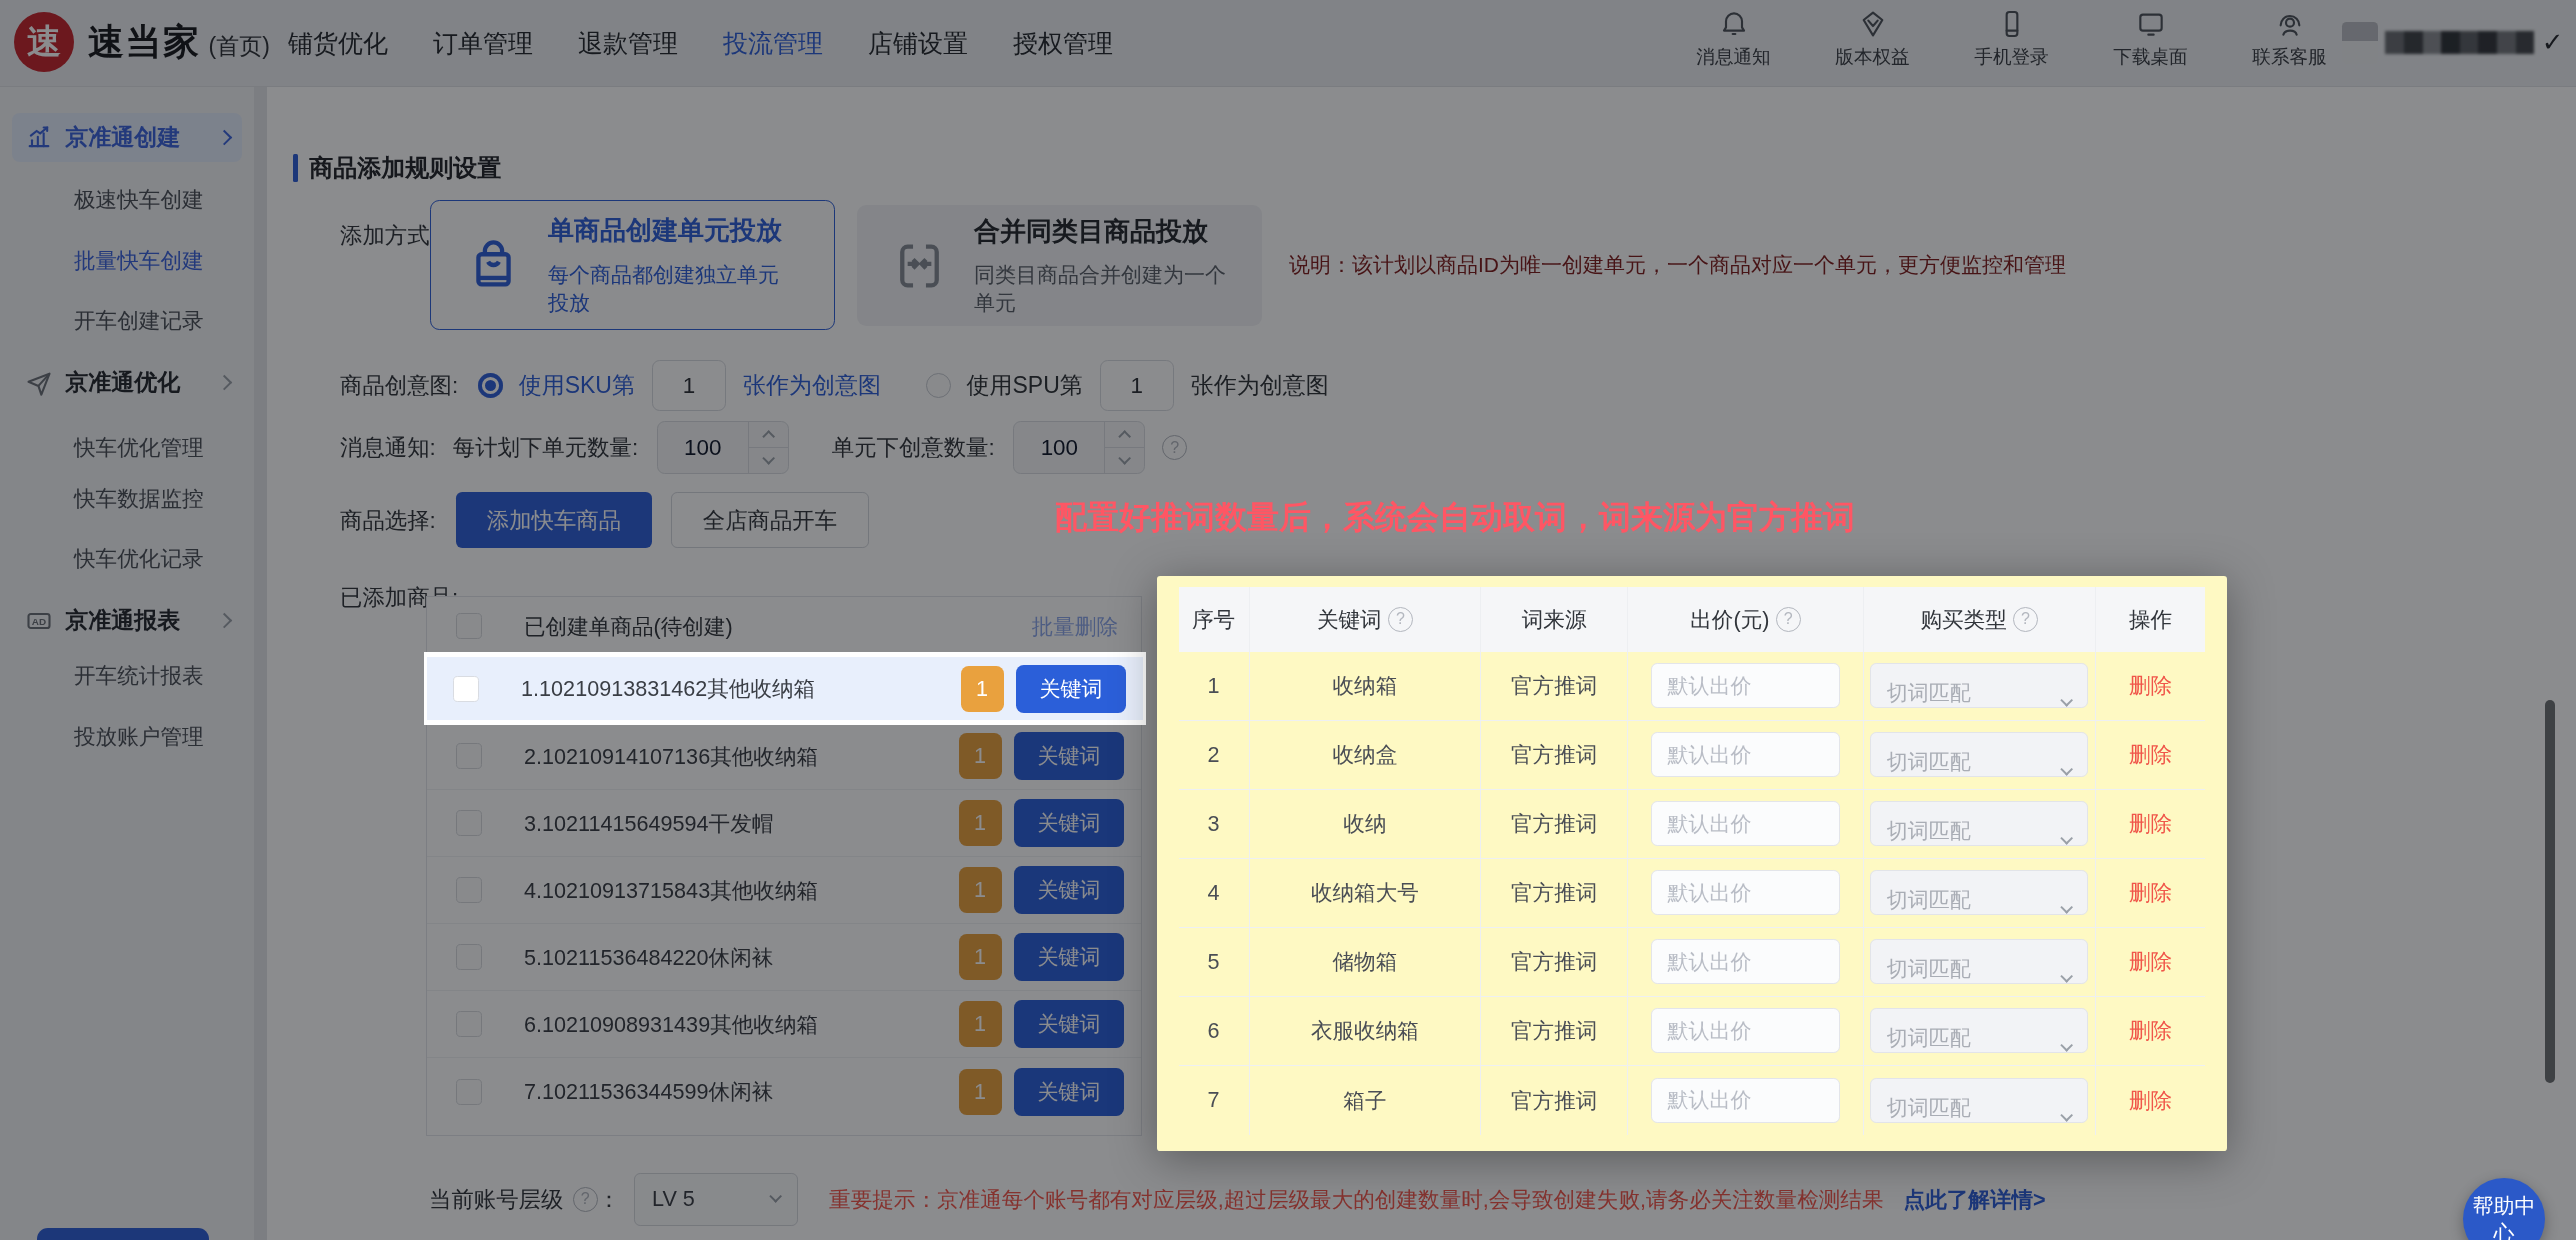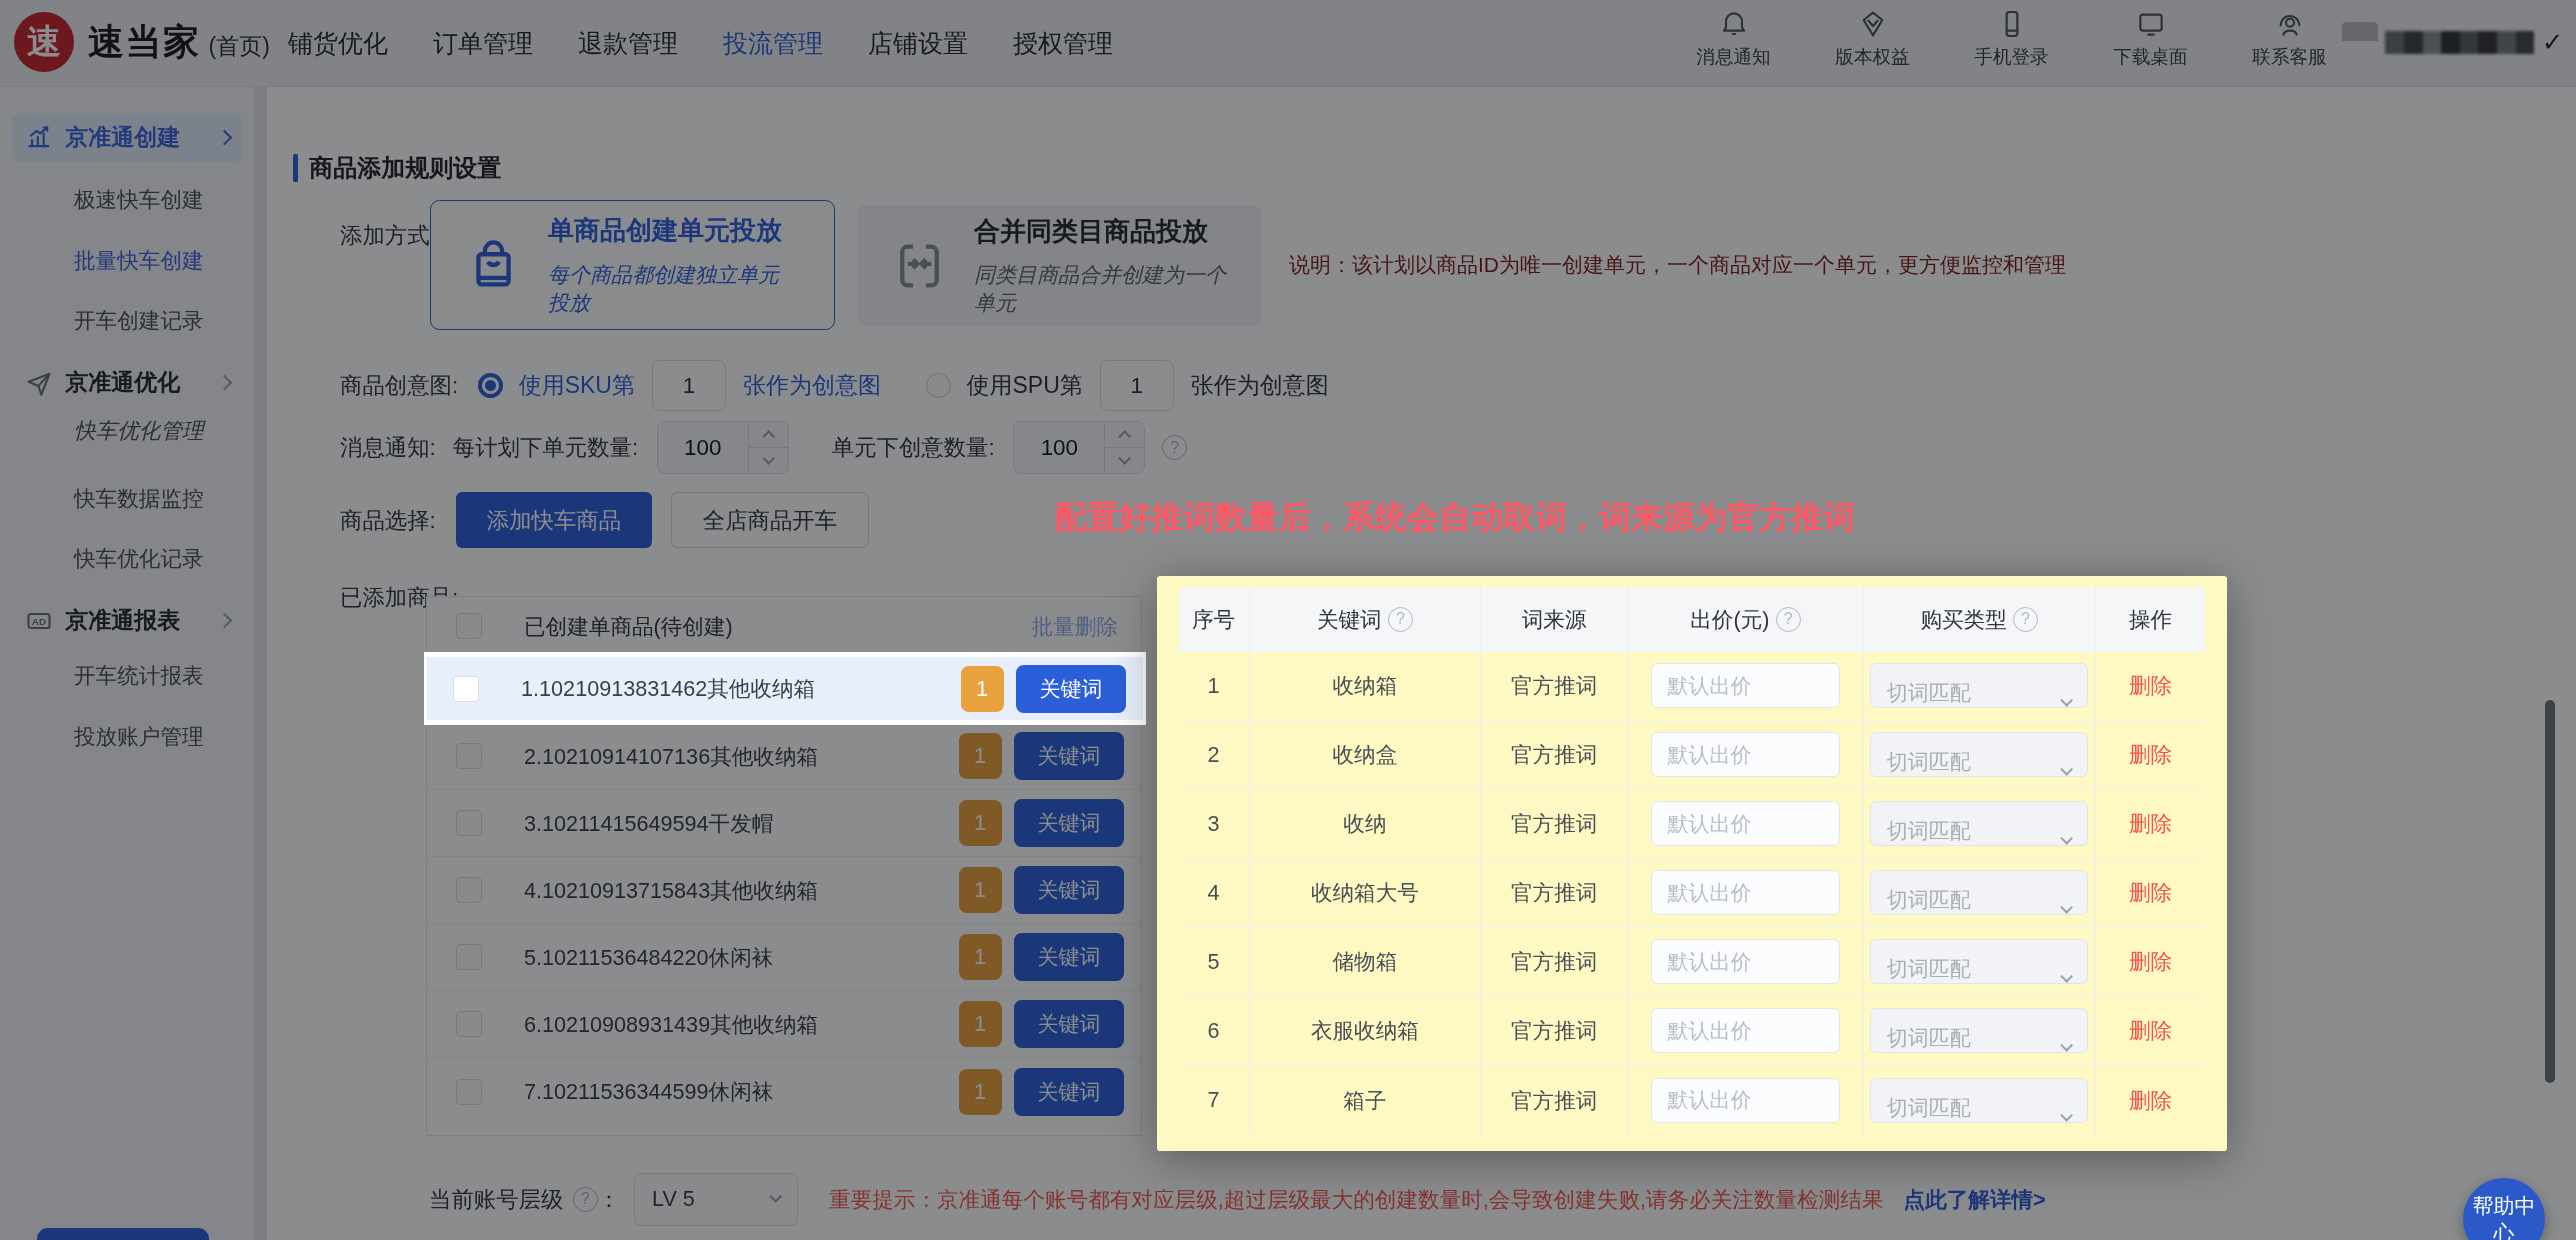--- a/index.html
+++ b/index.html
@@ -46,21 +46,21 @@
   .section-title { font-size:24px; font-weight:700; color:#22252a; }
   .form-label { font-size:22.4px; color:#31353b; white-space:nowrap; }
   .lbl-addmode { position:absolute; left:73px; top:133px; }
   .mode-card { position:absolute; display:flex; align-items:center; gap:28px; padding:0 36px; border-radius:9.3px; cursor:pointer; }
   .mode-card.selected { left:163px; top:113px; width:405px; height:130px; background:#fdfdfe; border:1.5px solid #2f5fd8; }
   .mode-card.plain { left:590px; top:118px; width:405px; height:121px; background:#f1f2f5; }
   .mode-card svg { width:53px; height:56px; fill:none; stroke-width:2; flex:0 0 auto; }
   .mode-card.selected svg { stroke:#2f5fd8; }
   .mode-card.plain svg { stroke:#858b94; }
   .mode-title { font-size:26px; font-weight:700; }
-  .mode-desc { font-size:21px; margin-top:12.4px;font-style:italic; }
+  .mode-desc { font-size:21px; margin-top:12.4px; }
   .mode-card.selected .mode-title, .mode-card.selected .mode-desc { color:#2f5fd8; }
   .mode-card.plain .mode-title { color:#24282e; }
   .mode-card.plain .mode-desc { color:#5a5f68; }
   .mode-note { position:absolute; left:1022px; top:164px; font-size:21px; color:#7f1d1d; }
 
   .row-creative { position:absolute; left:73px; top:272px; height:53px; display:flex; align-items:center; }
   .radio { width:25px; height:25px; border-radius:50%; flex:0 0 auto; cursor:pointer; }
   .radio.on { background:#2f5fd8; box-shadow:inset 0 0 0 3.9px #2f5fd8, inset 0 0 0 7px #ffffff; }
   .radio.off { background:#fbfbfc; border:1.5px solid #c6cad1; }
   .opt-text { font-size:23px; }
@@ -230,21 +230,21 @@
     <div class="side-sub" style="top:212px;">开车创建记录</div>
 
     <div class="side-group" style="top:271px;">
       <svg viewBox="0 0 24 24" fill="none" stroke="#6b7077" stroke-width="1.8" stroke-linejoin="round">
           <path d="M3 11l18-7-7 18-2.5-7.5z"></path>
           <path d="M11.5 14.5L21 4"></path>
         </svg>
       <span class="sg-label">京准通优化</span>
       <span class="chev-r"></span>
     </div>
-    <div class="side-sub" style="top:322px;font-style:italic;">快车优化管理</div>
+    <div class="side-sub" style="top:339px;">快车优化管理</div>
     <div class="side-sub" style="top:390px;">快车数据监控</div>
     <div class="side-sub" style="top:450px;">快车优化记录</div>
 
     <div class="side-group" style="top:509px;">
       <svg viewBox="0 0 24 24" fill="none" stroke="#6b7077" stroke-width="1.8">
           <rect x="3" y="6" width="18" height="12" rx="2"></rect>
           <text x="12" y="15.5" text-anchor="middle" font-size="8.5" font-weight="bold" stroke="none" fill="#6b7077">AD</text>
         </svg>
       <span class="sg-label">京准通报表</span>
       <span class="chev-r"></span>

